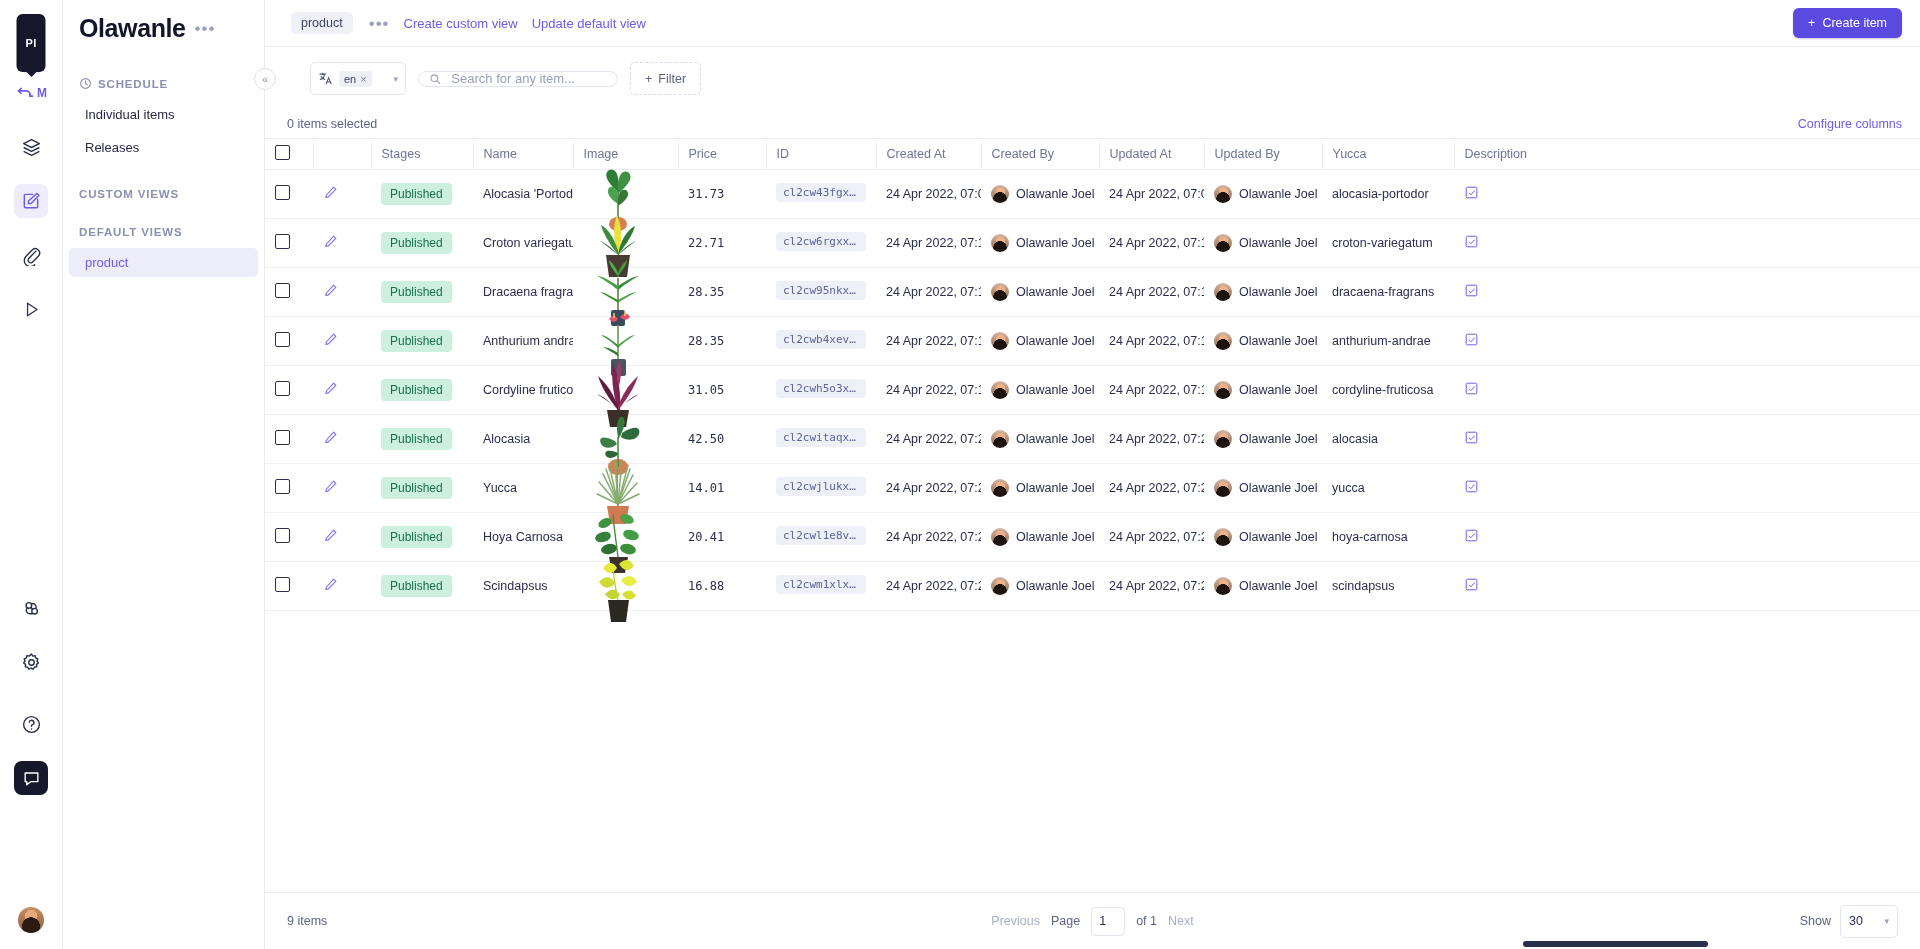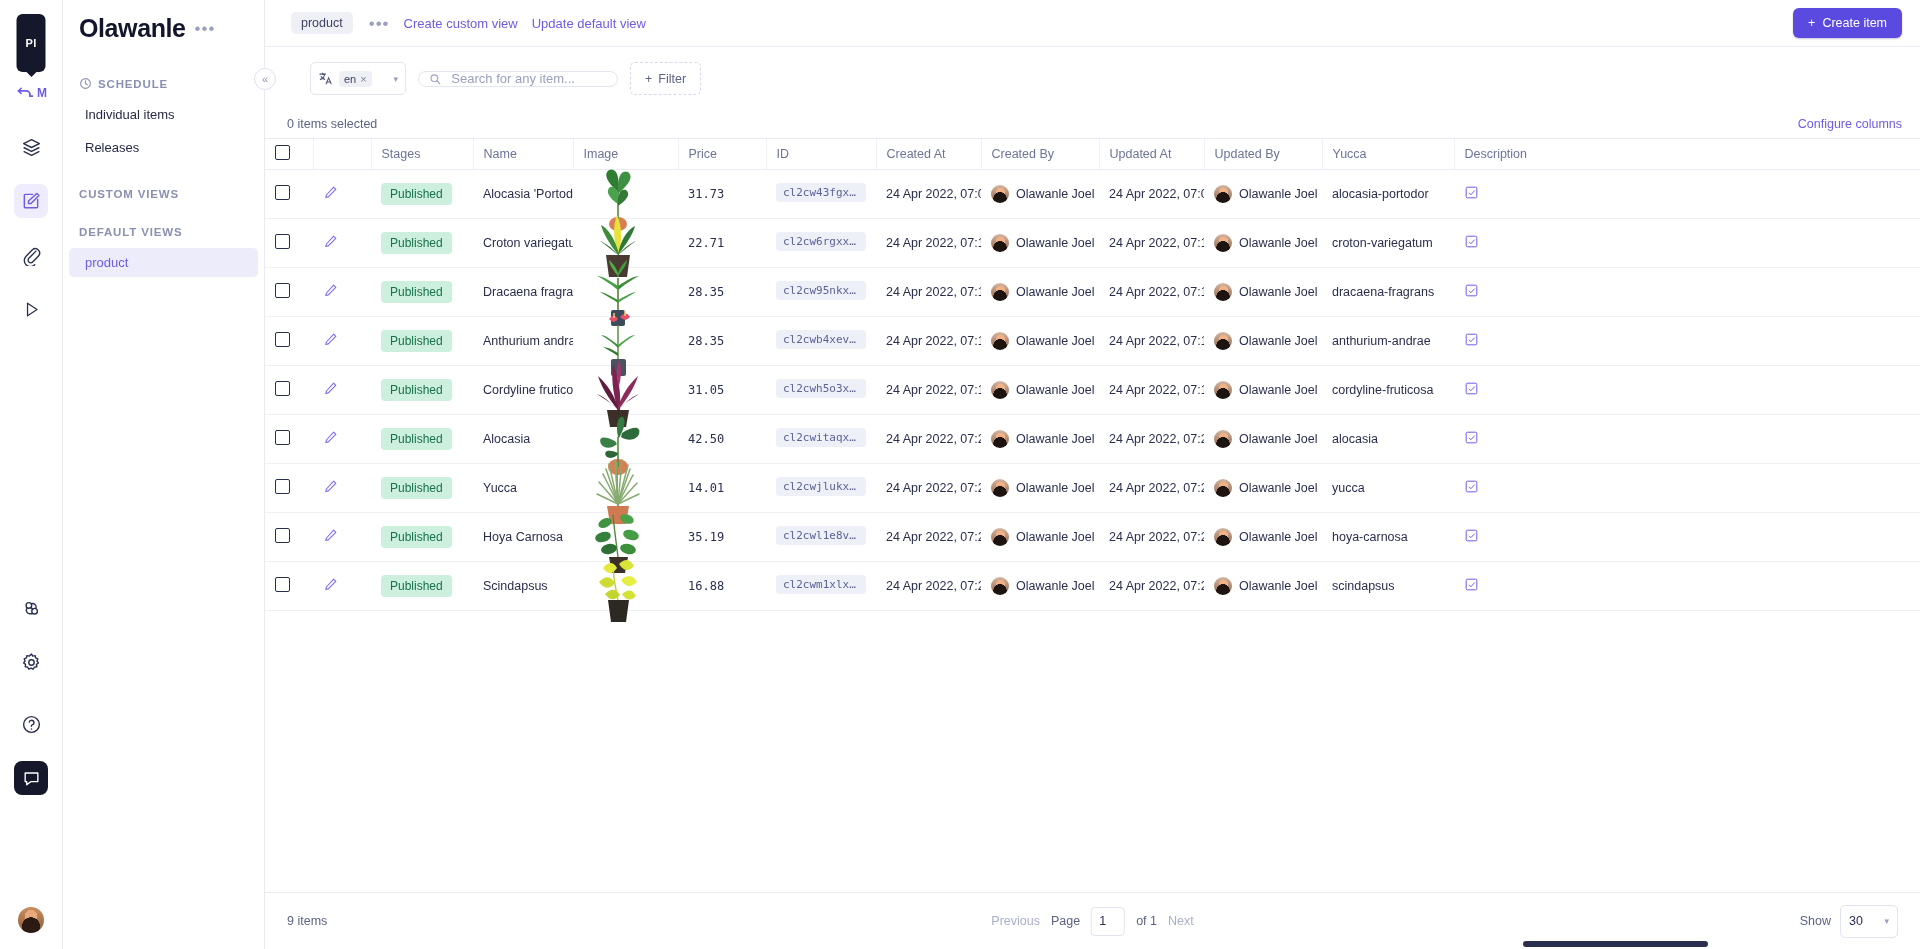--- a/index.html
+++ b/index.html
@@ -668,21 +668,21 @@
                   <path d="M20 56 h19 l-3 16 h-13Z" fill="#3c3028"></path>
       <path d="M29 56 C27 40 25 26 24 14" stroke="#4e8a3e" stroke-width="1.4" fill="none"></path>
       <ellipse cx="16" cy="22" rx="7" ry="4.5" fill="#3f9240" transform="rotate(-25 16 22)"></ellipse>
       <ellipse cx="38" cy="18" rx="7" ry="4.5" fill="#4aa348" transform="rotate(20 38 18)"></ellipse>
       <ellipse cx="14" cy="36" rx="8" ry="5" fill="#35803a" transform="rotate(-15 14 36)"></ellipse>
       <ellipse cx="42" cy="34" rx="8" ry="5" fill="#449c44" transform="rotate(15 42 34)"></ellipse>
       <ellipse cx="20" cy="48" rx="8" ry="5" fill="#2e7033" transform="rotate(-10 20 48)"></ellipse>
       <ellipse cx="39" cy="48" rx="8" ry="5" fill="#3d8f3d" transform="rotate(12 39 48)"></ellipse>
                 </svg>
               </td>
-    <td class="c-price"><span class="price">35.19</span></td>
+    <td class="c-price"><span class="price">20.41</span></td>
     <td class="c-id"><span class="idpill">cl2cwl1e8vkeu...</span></td>
     <td class="c-created">24 Apr 2022, 07:2</td>
     <td class="c-cby">
                 <span class="userc"><span class="uav"></span>Olawanle Joel</span>
               </td>
     <td class="c-updated">24 Apr 2022, 07:2</td>
     <td class="c-uby">
                 <span class="userc"><span class="uav"></span>Olawanle Joel</span>
               </td>
     <td class="c-slug">hoya-carnosa</td>

